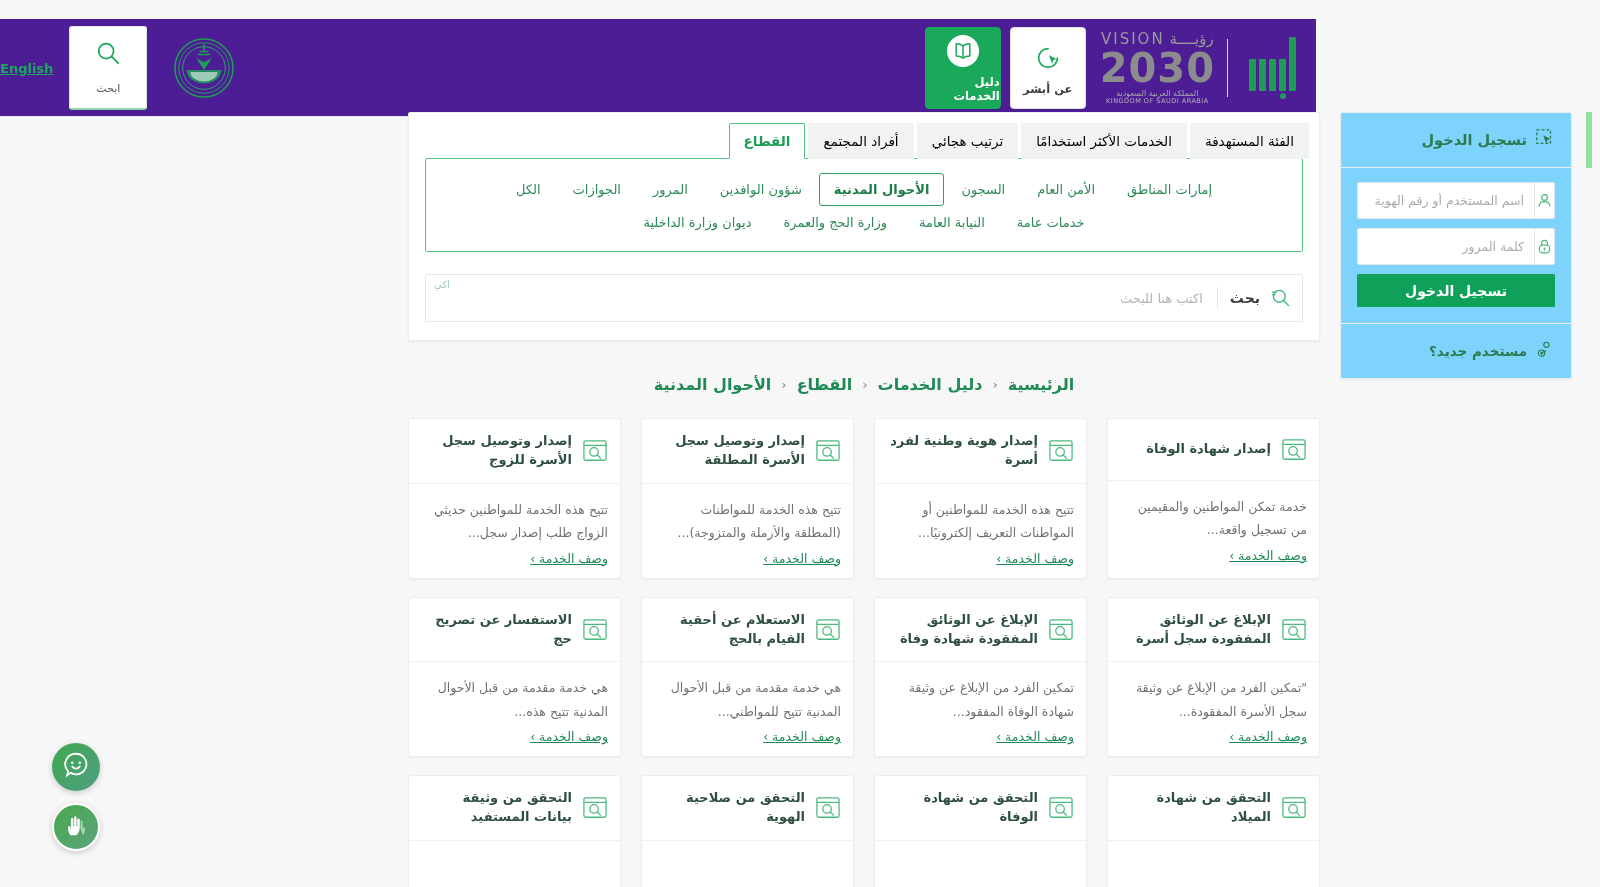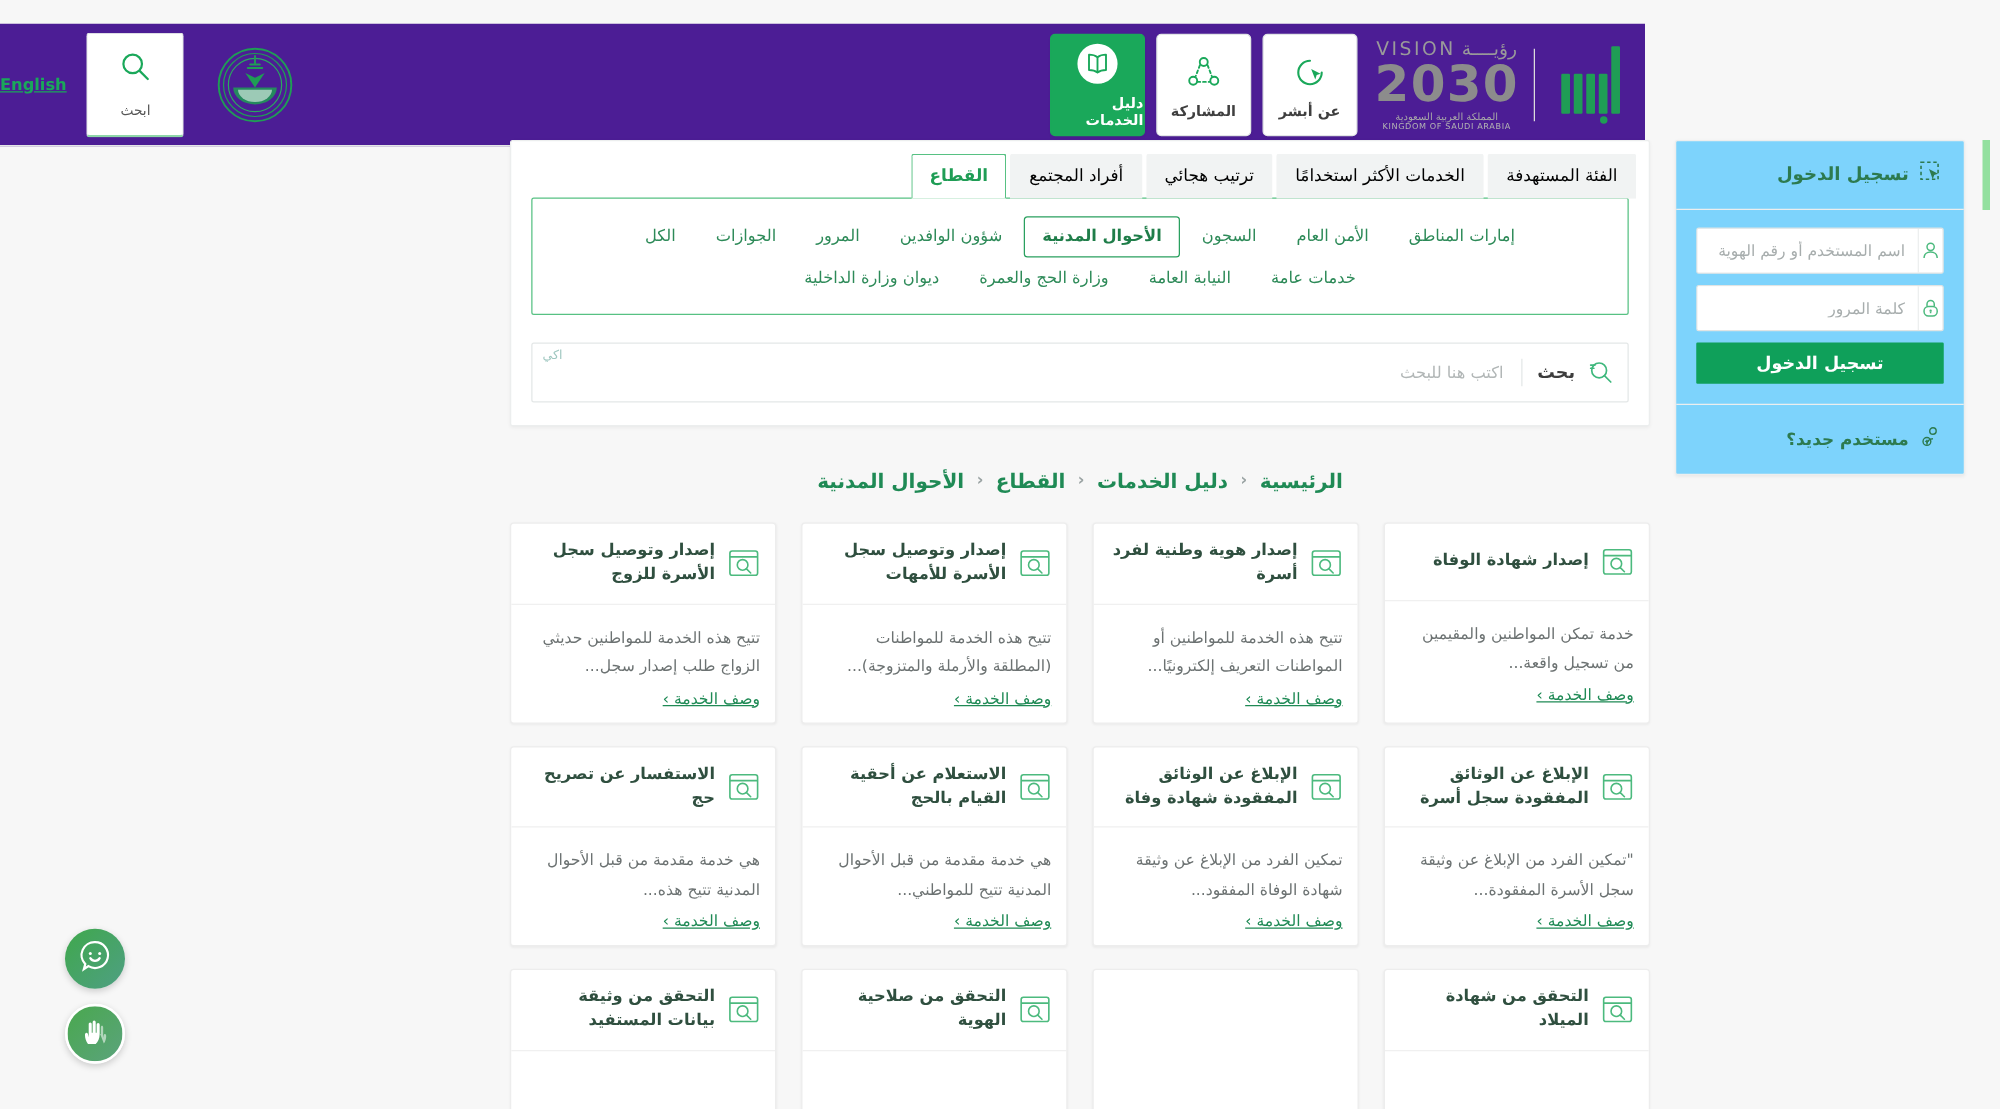--- a/index.html
+++ b/index.html
@@ -194,31 +194,20 @@
     <div class="nav-tiles">
       <div class="tile">
         <span class="ticon">
           <svg width="30" height="30" viewBox="0 0 32 32" fill="none" stroke="#1aa85a" stroke-width="1.8">
             <path d="M26 16A10 10 0 1 1 16 6" stroke-linecap="round"></path>
             <path d="M17 13l8 4-3.3 1.2L20.5 22z" fill="#1aa85a" stroke="none"></path>
           </svg>
         </span>
         <span class="tlabel">عن أبشر</span>
       </div>
-      <div class="tile">
-        <span class="ticon">
-          <svg width="30" height="30" viewBox="0 0 32 32" fill="none" stroke="#1aa85a" stroke-width="1.6">
-            <circle cx="16" cy="7" r="3.4"></circle>
-              <circle cx="7" cy="23" r="3.4"></circle>
-              <circle cx="25" cy="23" r="3.4"></circle>
-            <path d="M12.7 9.8 9.2 19M19.3 9.8 22.8 19M10.6 24h10.8" stroke-dasharray="2.4 2.4" stroke-linecap="round"></path>
-          </svg>
-        </span>
-        <span class="tlabel">المشاركة</span>
-      </div>
       <div class="tile active">
         <span class="ticon">
           <svg width="34" height="34" viewBox="0 0 36 36">
             <circle cx="18" cy="18" r="17" fill="#ffffff"></circle>
             <g fill="none" stroke="#1aa85a" stroke-width="1.6" stroke-linejoin="round">
               <path d="M18 12.5c-2-1.6-4.6-2.2-7.2-2.2v13c2.6 0 5.2.6 7.2 2.2 2-1.6 4.6-2.2 7.2-2.2v-13c-2.6 0-5.2.6-7.2 2.2z"></path>
               <path d="M18 12.5v13"></path>
             </g>
           </svg>
         </span>
@@ -396,21 +385,21 @@
     <div class="card">
       <div class="card-head">
         <span class="card-ico">
           <svg width="26" height="24" viewBox="0 0 28 26" fill="none" stroke="#4cba7e" stroke-width="1.4">
             <rect x="2" y="2" width="24" height="21" rx="2"></rect>
               <path d="M2 7h24"></path>
             <circle cx="13" cy="14" r="4.6"></circle>
               <path d="M16.4 17.4 20 21" stroke-linecap="round"></path>
           </svg>
         </span>
-        <span class="card-title">إصدار وتوصيل سجل الأسرة للأمهات</span>
+        <span class="card-title">إصدار وتوصيل سجل الأسرة المطلقة</span>
       </div>
       <div class="card-body">
         <div class="card-desc">تتيح هذه الخدمة للمواطنات (المطلقة والأرملة والمتزوجة)...</div>
         <div class="card-link">وصف الخدمة ›</div>
       </div>
     </div>
 
     <div class="card">
       <div class="card-head">
         <span class="card-ico">
@@ -513,20 +502,31 @@
         </span>
         <span class="card-title">التحقق من شهادة الميلاد</span>
       </div>
       <div class="card-body">
         <div class="card-desc"></div>
         <div class="card-link"></div>
       </div>
     </div>
 
     <div class="card">
+      <div class="card-head">
+        <span class="card-ico">
+          <svg width="26" height="24" viewBox="0 0 28 26" fill="none" stroke="#4cba7e" stroke-width="1.4">
+            <rect x="2" y="2" width="24" height="21" rx="2"></rect>
+              <path d="M2 7h24"></path>
+            <circle cx="13" cy="14" r="4.6"></circle>
+              <path d="M16.4 17.4 20 21" stroke-linecap="round"></path>
+          </svg>
+        </span>
+        <span class="card-title">التحقق من شهادة الوفاة</span>
+      </div>
       <div class="card-body">
         <div class="card-desc"></div>
         <div class="card-link"></div>
       </div>
     </div>
 
     <div class="card">
       <div class="card-head">
         <span class="card-ico">
           <svg width="26" height="24" viewBox="0 0 28 26" fill="none" stroke="#4cba7e" stroke-width="1.4">

